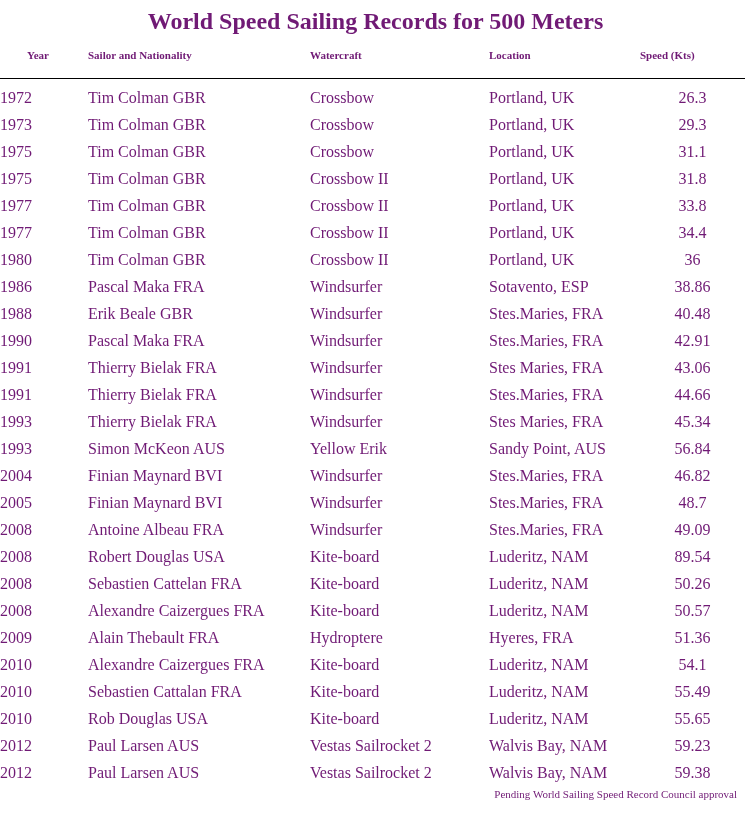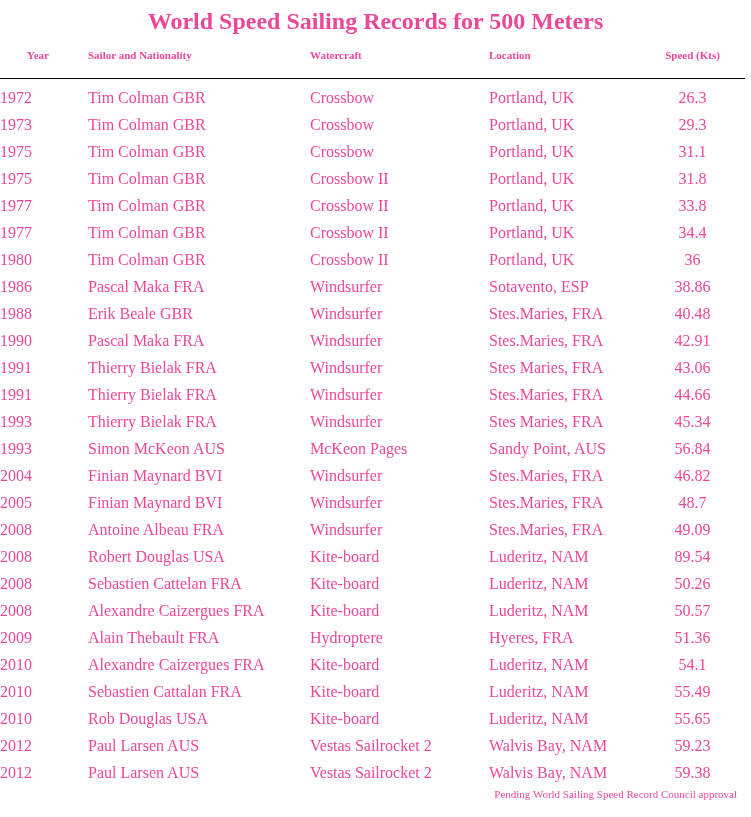--- a/index.html
+++ b/index.html
@@ -5,21 +5,21 @@
   html, body {
     margin: 0;
     padding: 0;
     background: #ffffff;
   }
   .page {
     position: relative;
     width: 751px;
     height: 817px;
     background: #ffffff;
-    color: #ec4899;
+    color: #701a75;
     font-family: "Liberation Serif", "DejaVu Serif", serif;
     overflow: hidden;
     box-sizing: border-box;
   }
   .title {
     margin: 0;
     padding-top: 7px;
     text-align: center;
     font-size: 24px;
     line-height: 1.2;
@@ -40,21 +40,21 @@
 
   thead th {
     font-size: 11px;
     font-weight: bold;
     text-align: left;
     vertical-align: bottom;
     padding: 13px 0 17px 0;
     border-bottom: 1.5px solid #000000;
   }
   thead th:first-child { padding-left: 27px; }
-  thead th.speed-col   { text-align: center; }
+  thead th.speed-col   { }
 
   tbody td {
     font-size: 16px;
     font-weight: normal;
     height: 27px;
     padding: 0;
     vertical-align: middle;
     white-space: nowrap;
     overflow: hidden;
   }
@@ -183,21 +183,21 @@
         <tr>
           <td>1993</td>
           <td>Thierry Bielak FRA</td>
           <td>Windsurfer</td>
           <td>Stes Maries, FRA</td>
           <td class="speed-col">45.34</td>
         </tr>
         <tr>
           <td>1993</td>
           <td>Simon McKeon AUS</td>
-          <td>McKeon Pages</td>
+          <td>Yellow Erik</td>
           <td>Sandy Point, AUS</td>
           <td class="speed-col">56.84</td>
         </tr>
         <tr>
           <td>2004</td>
           <td>Finian Maynard BVI</td>
           <td>Windsurfer</td>
           <td>Stes.Maries, FRA</td>
           <td class="speed-col">46.82</td>
         </tr>

